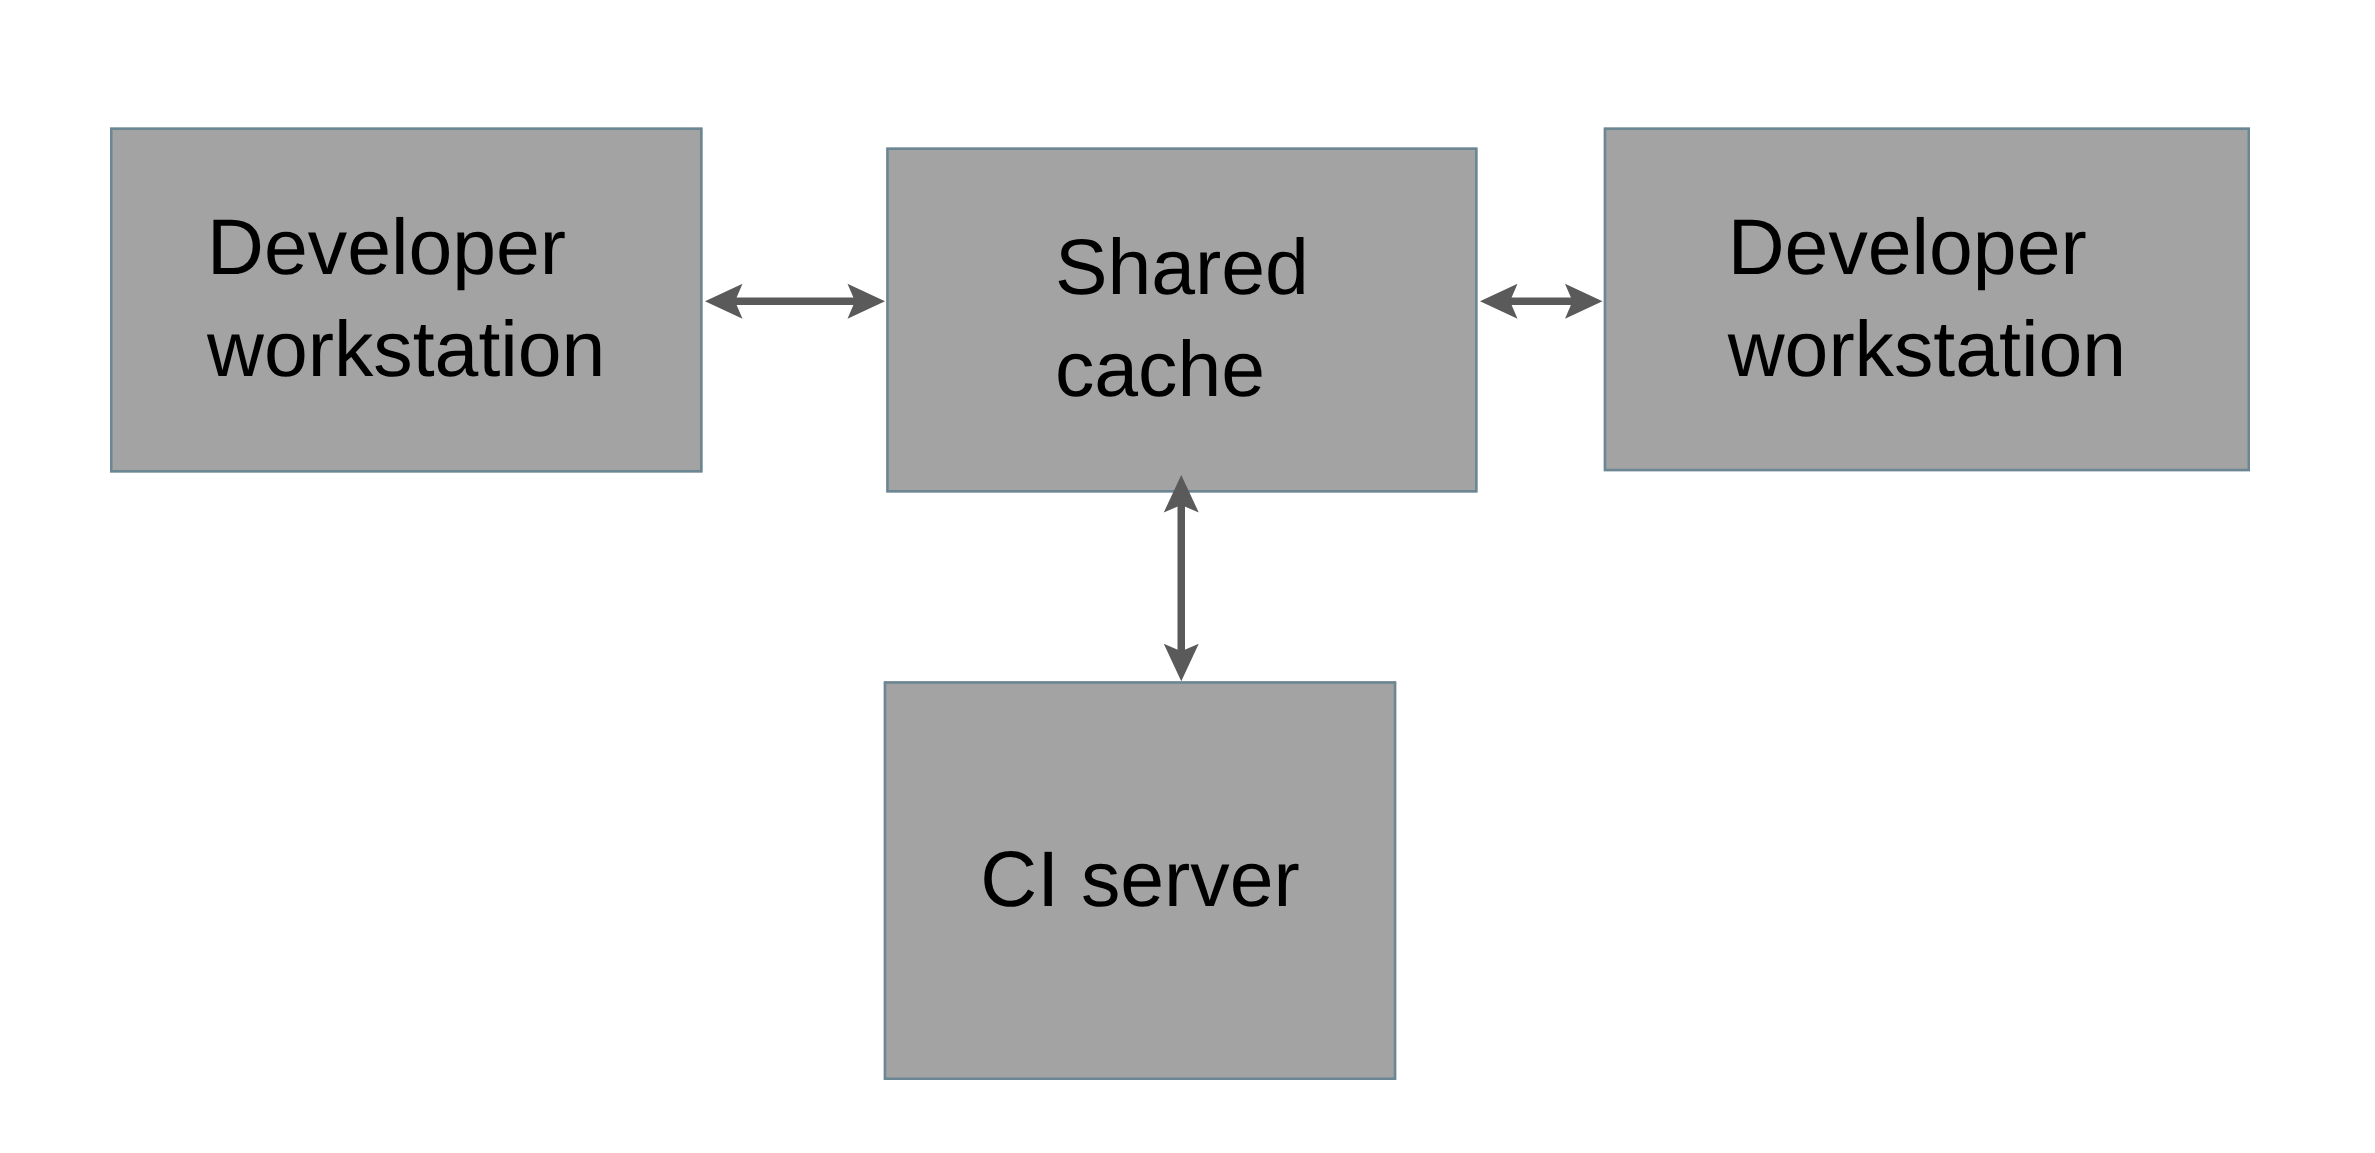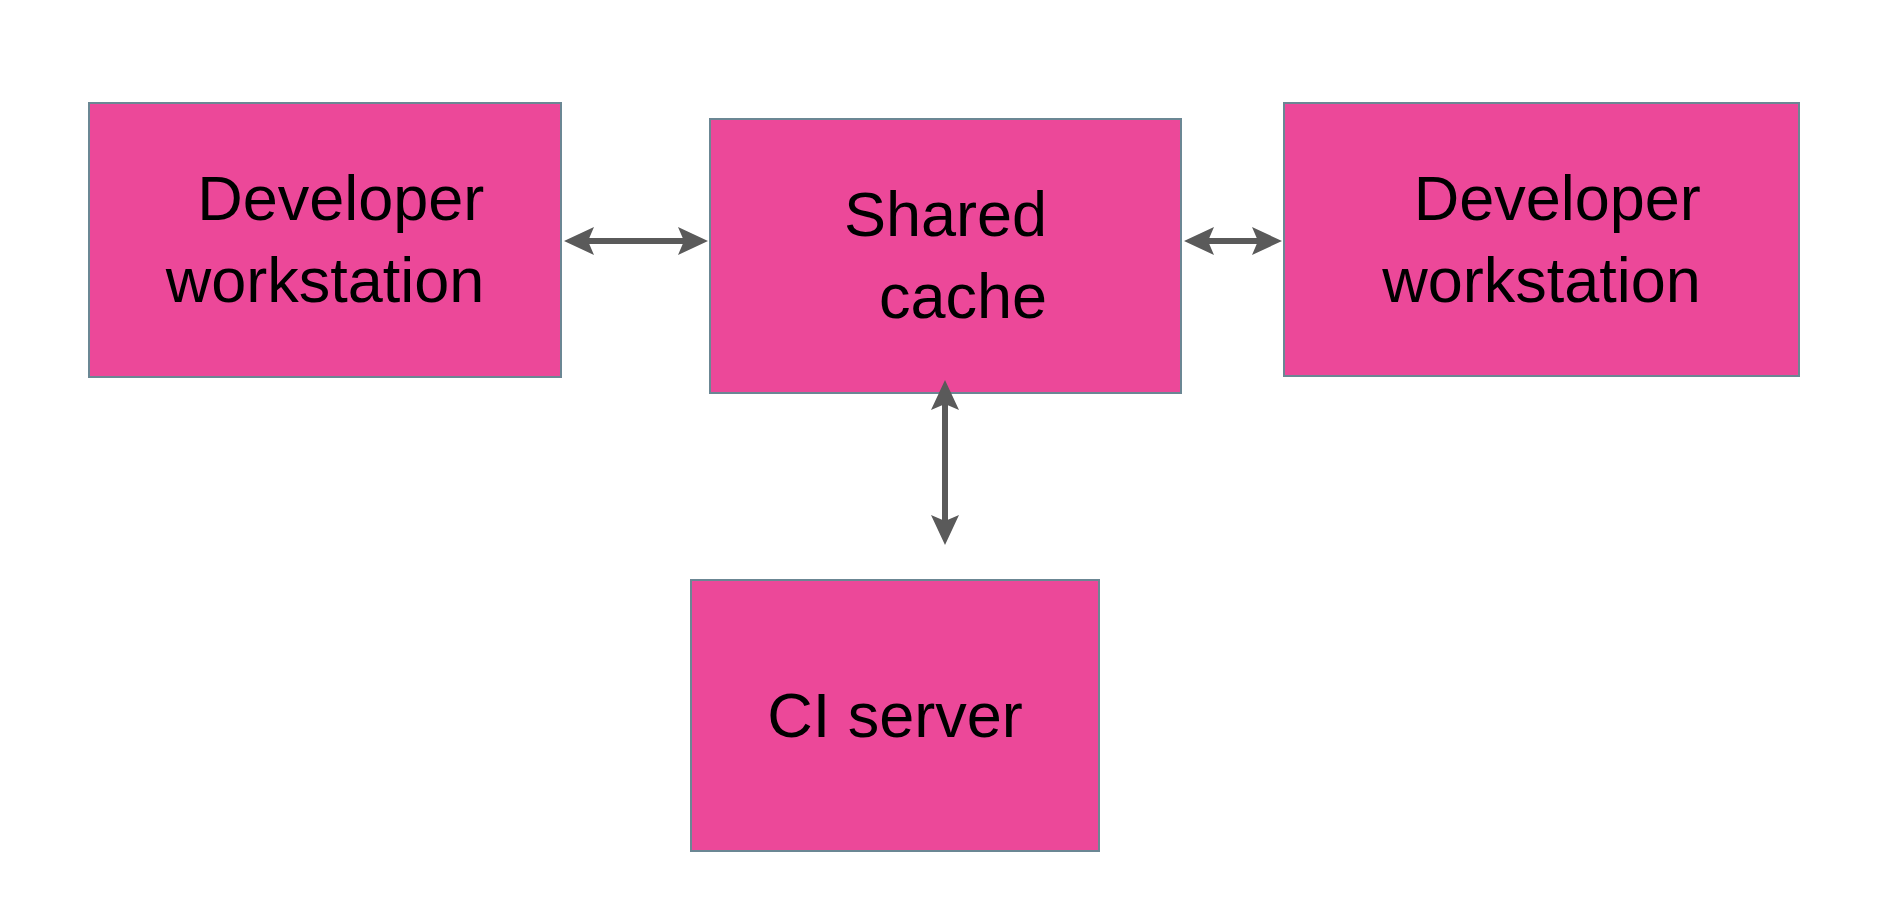--- a/index.html
+++ b/index.html
@@ -16,39 +16,39 @@
   }
   #canvas {
     position: relative;
     width: 1900px;
     height: 922px;
     background: #ffffff;
   }
   .node {
     position: absolute;
     box-sizing: border-box;
-    background: #ec4899;
+    background: #a3a3a3;
     border: 2px solid #6b8794;
     display: flex;
     align-items: center;
     justify-content: center;
-    text-align: right;
+    text-align: left;
   }
   .node-label {
     font-size: 63px;
     line-height: 1.30;
     color: #000000;
     letter-spacing: 0px;
     white-space: pre-line;
     font-weight: 400;
   }
   #node-dev-left  { left: 88px;  top: 102px; width: 474px; height: 276px; }
   #node-cache     { left: 709px; top: 118px; width: 473px; height: 276px; }
   #node-dev-right { left: 1283px;top: 102px; width: 517px; height: 275px; }
-  #node-ci        { left: 690px; top: 545px; width: 410px; height: 273px; margin-top: 34px; }
+  #node-ci        { left: 707px; top: 545px; width: 410px; height: 319px; }
 
   .edge {
     position: absolute;
     overflow: visible;
   }
   .edge svg { display: block; overflow: visible; }
 </style>
 </head>
 <body>
 

